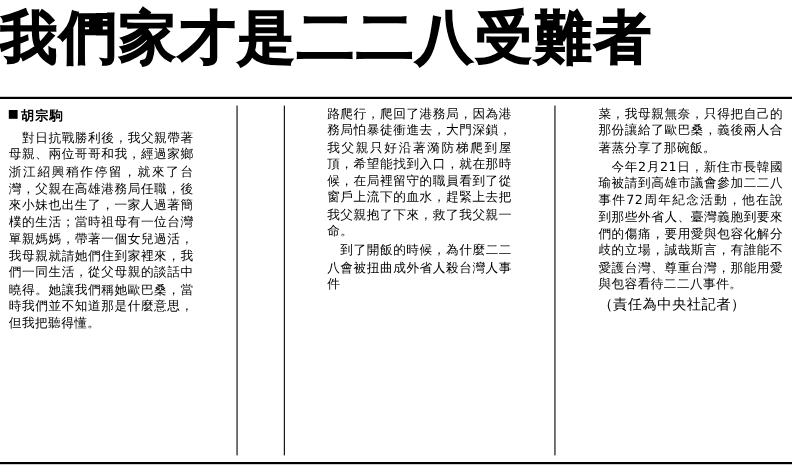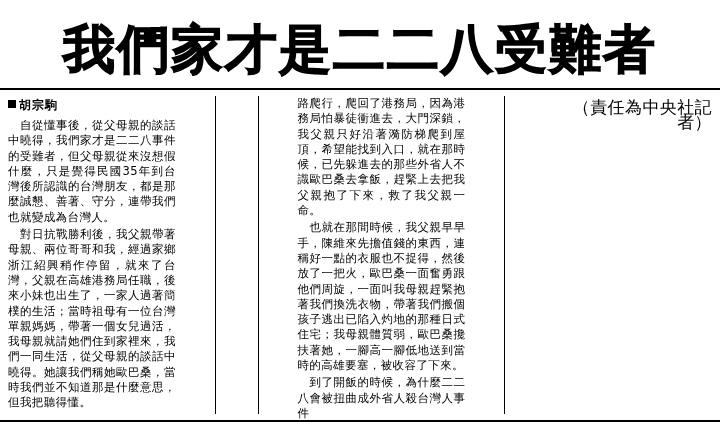--- a/index.html
+++ b/index.html
@@ -15,24 +15,23 @@
     overflow: hidden;
   }
   .page {
     position: relative;
     width: 720px;
     height: 430px;
     box-sizing: border-box;
   }
   .headline {
     position: absolute;
-    top: 20px;
+    top: 6px;
     left: 0;
     width: 720px;
-    text-align: center;
     font-family: "DejaVu Sans", sans-serif;
     font-weight: bold;
     font-size: 52px;
     letter-spacing: 2px;
     line-height: 58px;
     color: #000;
     -webkit-text-stroke: 1.2px #000;
   }
   .rule-top {
     position: absolute;
@@ -92,57 +91,56 @@
     text-align: justify;
     text-align-last: left;
     letter-spacing: 0.4px;
     font-family: "DejaVu Sans", sans-serif;
   }
   p.indent {
     text-indent: 12px;
   }
   p.credit {
     margin-top: 4px;
-    font-size: 17px;
+    font-size: 13px;
     line-height: 15.3px;
-    text-align: right;
     letter-spacing: 0.4px;
   }
 </style>
 </head>
 <body>
 
 <div class="page">
 
   <div class="headline">我們家才是二二八受難者</div>
 
   <div class="rule-top"></div>
 
   <div class="columns">
 
     <div class="col">
       <div class="byline"><span class="sq"></span><span>胡宗駒</span></div>
-      <p class="body indent">自從懂事後，從父母親的談話中曉得，我們家才是二二八事件的受難者，但父母親從來沒想假什麼，只是覺得民國35年到台灣後所認識的台灣朋友，都是那麼誠懇、善著、守分，連帶我們也就變成為台灣人。</p>
       <p class="body indent">對日抗戰勝利後，我父親帶著母親、兩位哥哥和我，經過家鄉浙江紹興稍作停留，就來了台灣，父親在高雄港務局任職，後來小妹也出生了，一家人過著簡樸的生活；當時祖母有一位台灣單親媽媽，帶著一個女兒過活，我母親就請她們住到家裡來，我們一同生活，從父母親的談話中曉得。她讓我們稱她歐巴桑，當時我們並不知道那是什麼意思，但我把聽得懂。</p>
     </div>
 
     <div class="col-sep"></div>
 
 
     <div class="col-sep"></div>
 
     <div class="col">
-      <p class="body">路爬行，爬回了港務局，因為港務局怕暴徒衝進去，大門深鎖，我父親只好沿著漪防梯爬到屋頂，希望能找到入口，就在那時候，已先躲進去的那些外省人不識歐巴桑去拿飯，趕緊上去把我父親抱了下來，救了我父親一命。</p>
-      <p class="body indent">也就在那間時候，我父親早早手，陳維來先擔值錢的東西，連稱好一點的衣服也不捉得，然後放了一把火，歐巴桑一面奮勇跟他們周旋，一面叫我母親趕緊抱著我們換洗衣物，帶著我們搬個孩子逃出已陷入灼地的那種日式住宅；我母親體質弱，歐巴桑攙扶著她，一腳高一腳低地送到當時的高雄要塞，被收容了下來。</p>
+      <p class="body">路爬行，爬回了港務局，因為港務局怕暴徒衝進去，大門深鎖，我父親只好沿著漪防梯爬到屋頂，希望能找到入口，就在那時候，在局裡留守的職員看到了從窗戶上流下的血水，趕緊上去把我父親抱了下來，救了我父親一命。</p>
       <p class="body indent">到了開飯的時候，為什麼二二八會被扭曲成外省人殺台灣人事件</p>
     </div>
 
     <div class="col-sep"></div>
 
     <div class="col">
+      <p class="body">菜，我母親無奈，只得把自己的那份讓給了歐巴桑，義後兩人合著蒸分享了那碗飯。</p>
+      <p class="body indent">今年2月21日，新住市長韓國瑜被請到高雄市議會參加二二八事件72周年紀念活動，他在說到那些外省人、臺灣義胞到要來們的傷痛，要用愛與包容化解分歧的立場，誠哉斯言，有誰能不愛護台灣、尊重台灣，那能用愛與包容看待二二八事件。</p>
       <p class="credit">（責任為中央社記者）</p>
     </div>
 
   </div>
 
   <div class="rule-bottom"></div>
 
 </div>
 
 </body></html>

